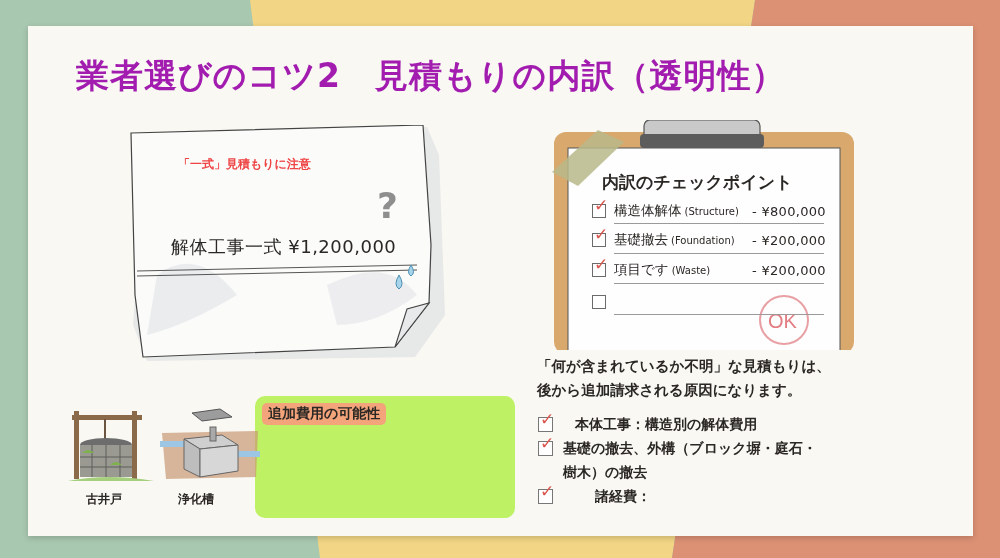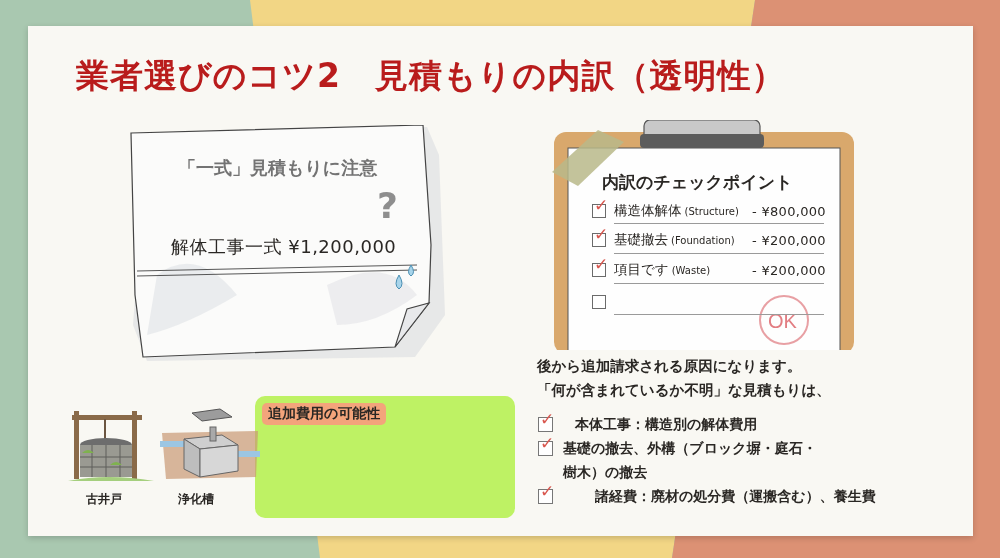--- a/index.html
+++ b/index.html
@@ -10,28 +10,28 @@
   .bg svg { width: 1000px; height: 558px; display: block; }
 
   .card {
     position: absolute; left: 28px; top: 26px; width: 945px; height: 510px;
     background: #f9f8f3;
     box-shadow: 0 2px 6px rgba(0,0,0,0.18);
   }
 
   .title {
     position: absolute; left: 76px; top: 54px;
-    font-size: 33px; font-weight: bold; letter-spacing: 1px; color: #b91c1c;
+    font-size: 33px; font-weight: bold; letter-spacing: 1px; color: #a21caf;
     white-space: nowrap;
   }
 
   
   .note { position: absolute; left: 127px; top: 125px; width: 318px; height: 240px; }
   .note svg { position: absolute; inset: 0; }
-  .note-heading { position: absolute; left: 51px; top: 31px; font-size: 18px; font-weight: bold; color: #737373; white-space: nowrap; }
+  .note-heading { position: absolute; left: 51px; top: 31px; font-size: 12px; font-weight: bold; color: #ef4444; white-space: nowrap; }
   .note-line { position: absolute; left: 44px; top: 110px; font-size: 18px; color: #2a2724; white-space: nowrap; letter-spacing: 0.5px; }
   .note-q { position: absolute; left: 250px; top: 60px; font-size: 36px; font-weight: bold; color: #8e8e8e; }
 
   
   .clip { position: absolute; left: 548px; top: 120px; width: 310px; height: 230px; }
   .clip svg { position: absolute; inset: 0; }
   .clip-heading { position: absolute; left: 54px; top: 51px; font-size: 17px; font-weight: bold; color: #2a2724; white-space: nowrap; }
   .clip-row { position: absolute; left: 44px; height: 22px; display: flex; align-items: center; white-space: nowrap; font-size: 13.5px; color: #2a2724; }
   .clip-row .box { width: 14px; height: 14px; border: 1.5px solid #6b6b6b; background: #fff; position: relative; margin-right: 8px; flex: none; }
   .clip-row .box .tick { position: absolute; left: 1px; top: -8px; color: #d9574f; font-size: 17px; font-weight: bold; line-height: 1; }
@@ -132,22 +132,22 @@
   </div>
   <div class="clip-rule" style="top:163px"></div>
 
   <div class="clip-row" style="top:171px">
     <span class="box"></span>
   </div>
   <div class="clip-rule" style="top:194px"></div>
 </div>
 
 <div class="warning">
+  <div>「何が含まれているか不明」な見積もりは、</div>
   <div>後から追加請求される原因になります。</div>
-  <div>「何が含まれているか不明」な見積もりは、</div>
 </div>
 
 <div class="points">
   <div class="point">
     <span class="cb">
         <span class="tick">✓</span>
       </span>
     <span class="term">本体工事：</span>
     <span class="desc">構造別の解体費用</span>
   </div>
@@ -156,21 +156,20 @@
         <span class="tick">✓</span>
       </span>
     <span class="desc">基礎の撤去、外構（ブロック塀・庭石・
 樹木）の撤去</span>
   </div>
   <div class="point">
     <span class="cb">
         <span class="tick">✓</span>
       </span>
     <span class="term" style="width:88px">諸経費：</span>
-    <span class="desc">廃材の処分費（運搬含む）、養生費</span>
   </div>
 </div>
 
 <div class="info">
   <div class="info-tag">追加費用の可能性</div>
 </div>
 
 <div class="illus" style="left:66px;">
   <svg width="90" height="80" viewBox="0 0 90 80">
     <rect x="8" y="6" width="5" height="68" fill="#8a6a48"></rect>

